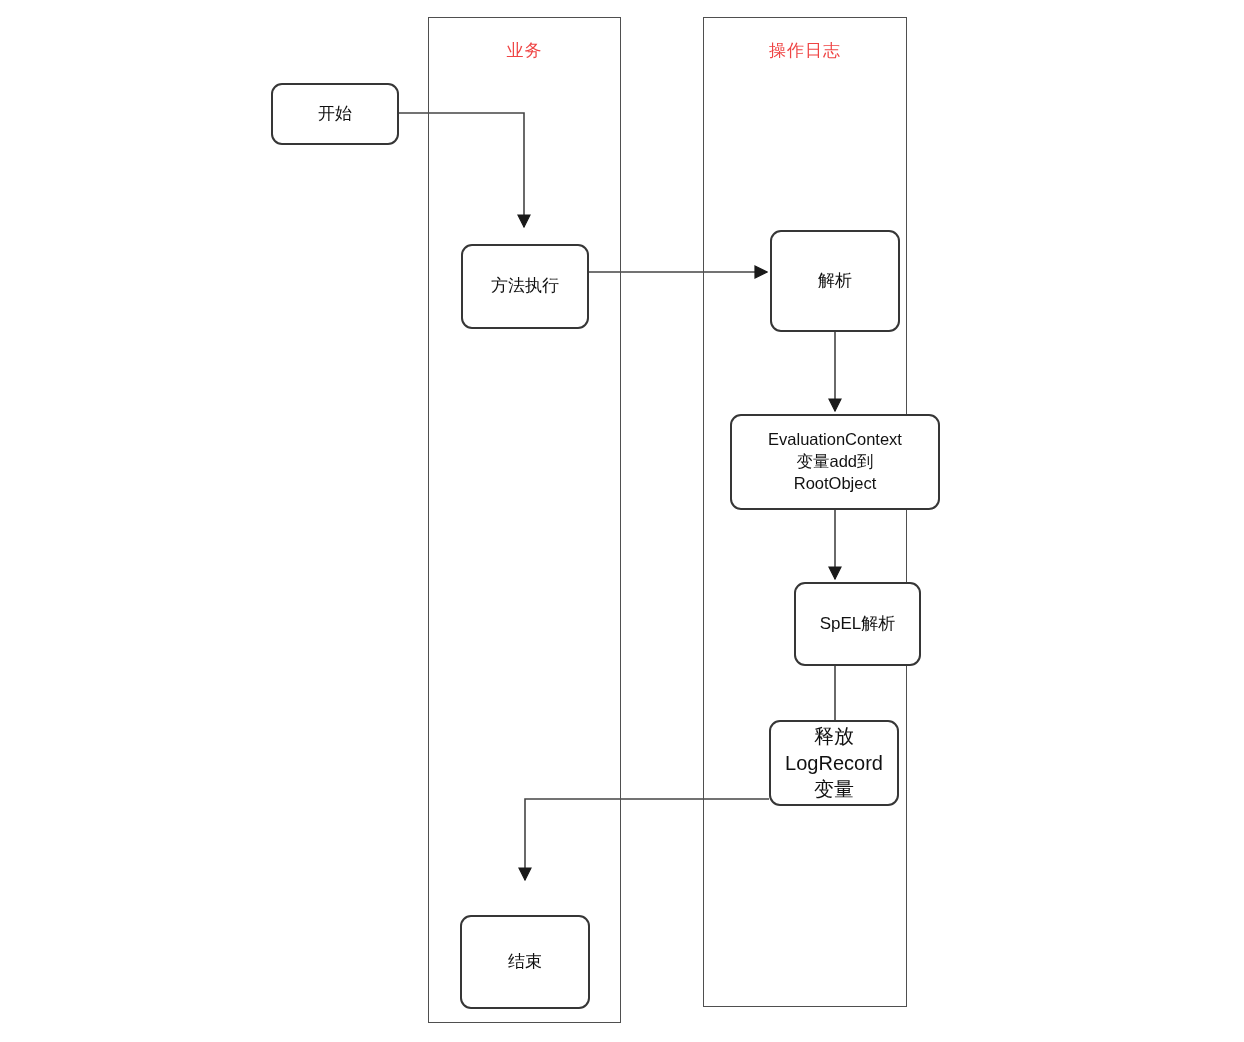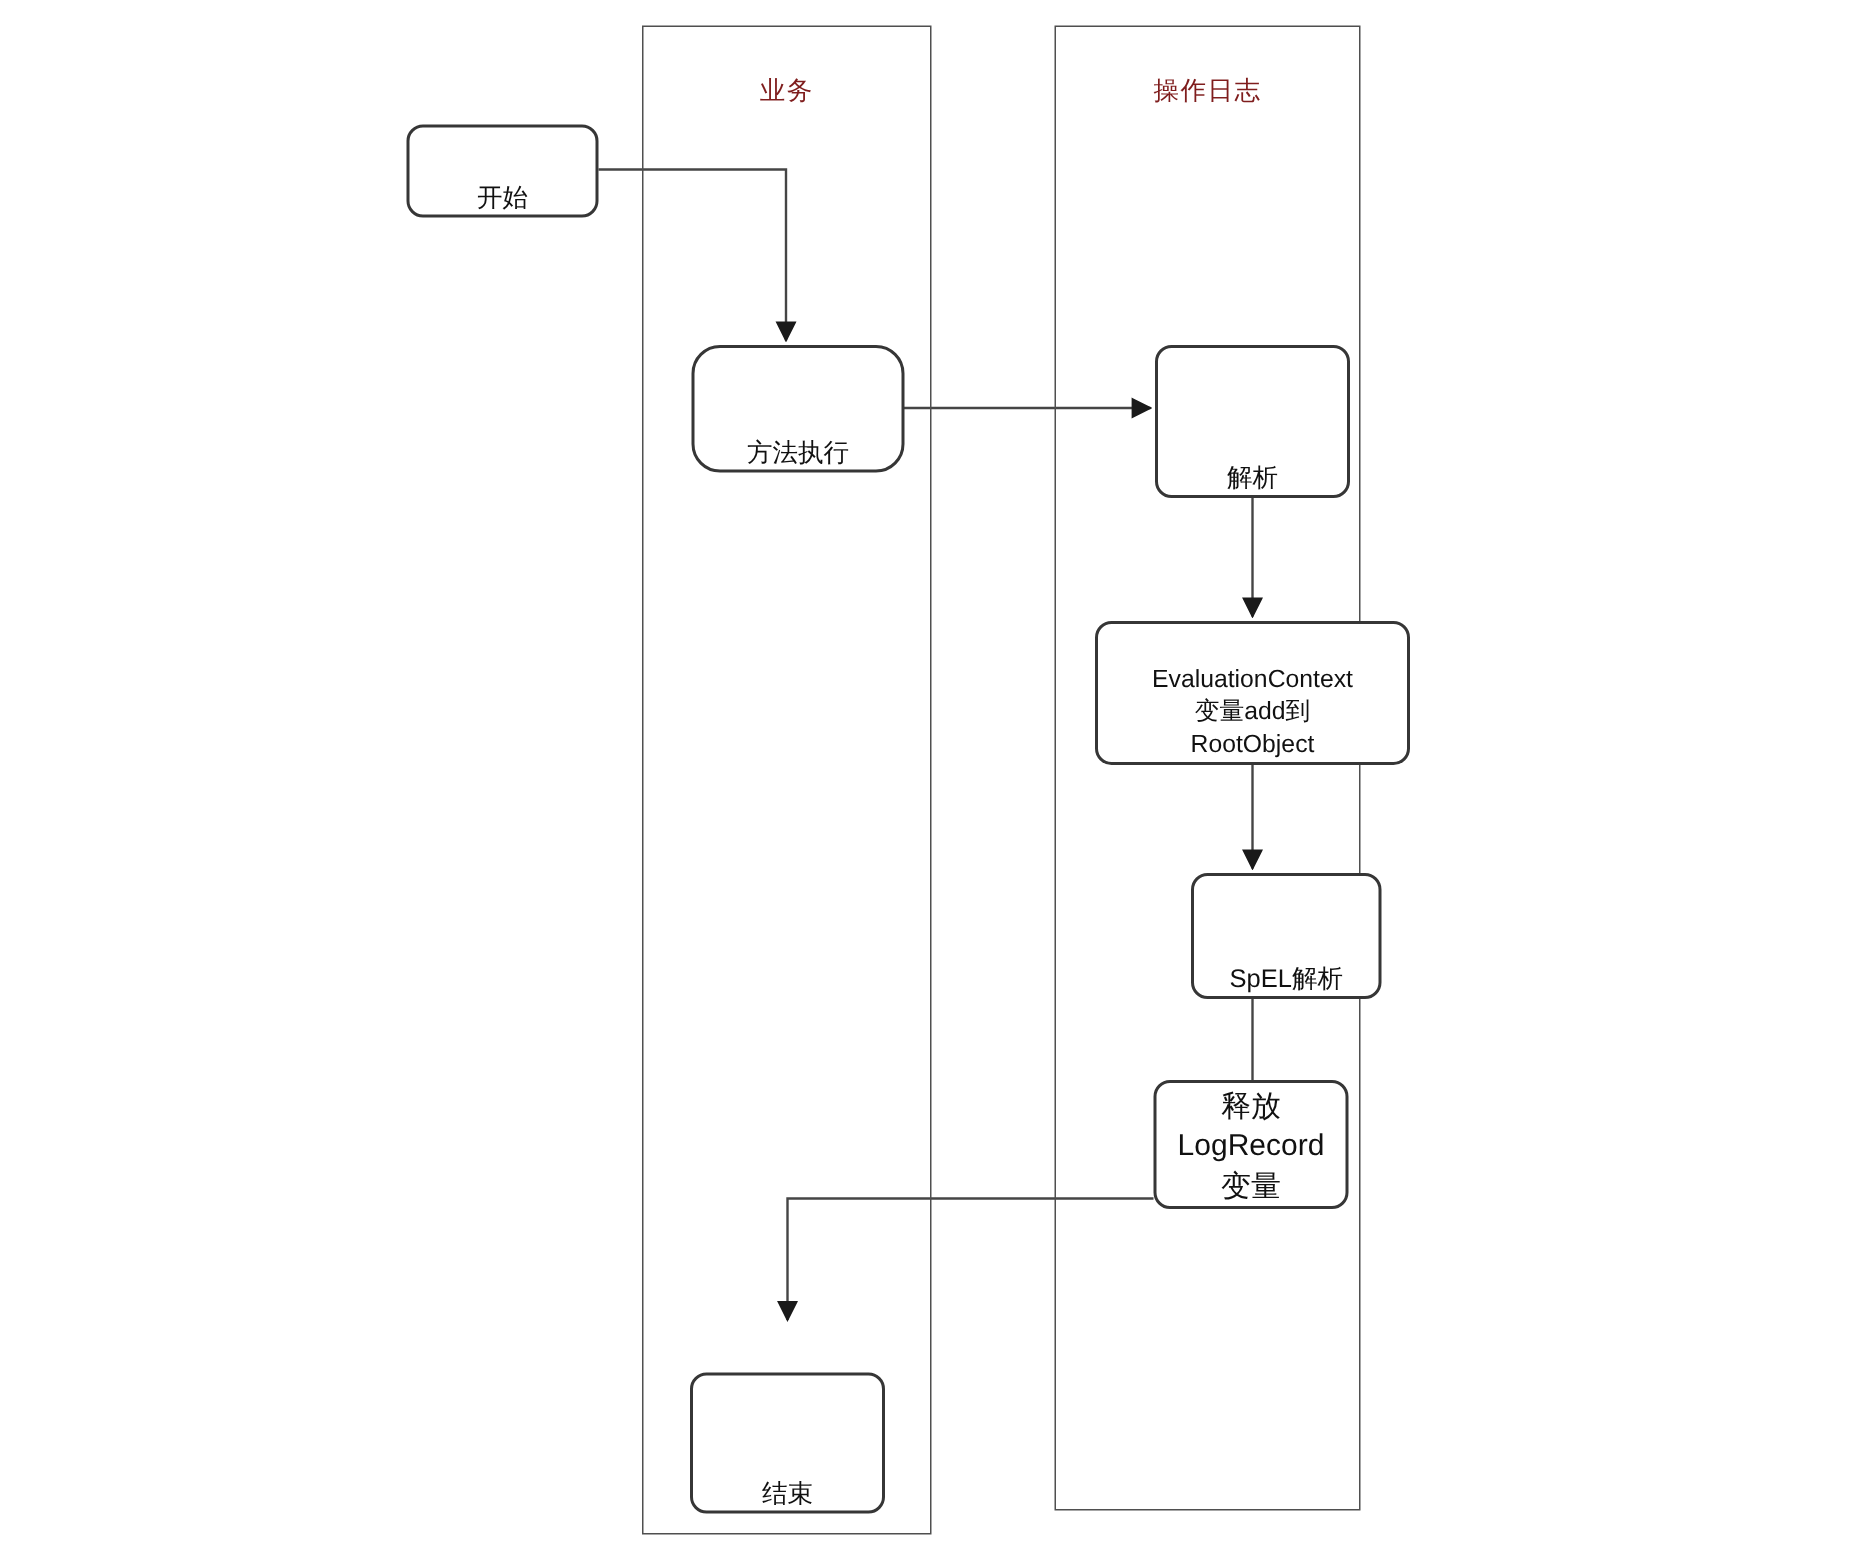--- a/index.html
+++ b/index.html
@@ -25,44 +25,44 @@
   }
   .lane {
     position: absolute;
     border: 1.5px solid #4f4f4f;
     background: transparent;
     box-sizing: border-box;
   }
   .lane-title {
     width: 100%;
     text-align: center;
-    margin-top: 31px;
+    margin-top: 21px;
     font-size: 17px;
-    color: #7f1d1d;
+    color: #ef4444;
     letter-spacing: 1px;
   }
   .lane-business { left: 428px; top: 17px; width: 193px; height: 1006px; }
   .lane-oplog   { left: 703px; top: 17px; width: 204px; height: 990px; }
   .node {
     position: absolute;
     background: #ffffff;
     border: 2px solid #363636;
     border-radius: 11px;
     box-sizing: border-box;
     display: flex;
-    align-items: flex-end;
+    align-items: center;
     justify-content: center;
     text-align: center;
     font-size: 17px;
     line-height: 1.32;
     color: #111111;
     white-space: pre-line;
   }
   .node-start   { left: 271px; top: 83px;  width: 128px; height: 62px; }
-  .node-method  { left: 461px; top: 230px; width: 142px; height: 85px; border-radius: 19px; }
+  .node-method  { left: 461px; top: 244px; width: 128px; height: 85px; }
   .node-parse   { left: 770px; top: 230px; width: 130px; height: 102px; }
   .node-eval    { left: 730px; top: 414px; width: 210px; height: 96px; font-size: 16.5px; }
   .node-spel    { left: 794px; top: 582px; width: 127px; height: 84px; }
   .node-release { left: 769px; top: 720px; width: 130px; height: 86px; font-size: 20px; }
   .node-end     { left: 460px; top: 883px; width: 130px; height: 94px; margin-top: 32px; }
   .edge {
     fill: none;
     stroke: #454545;
     stroke-width: 1.6;
   }

